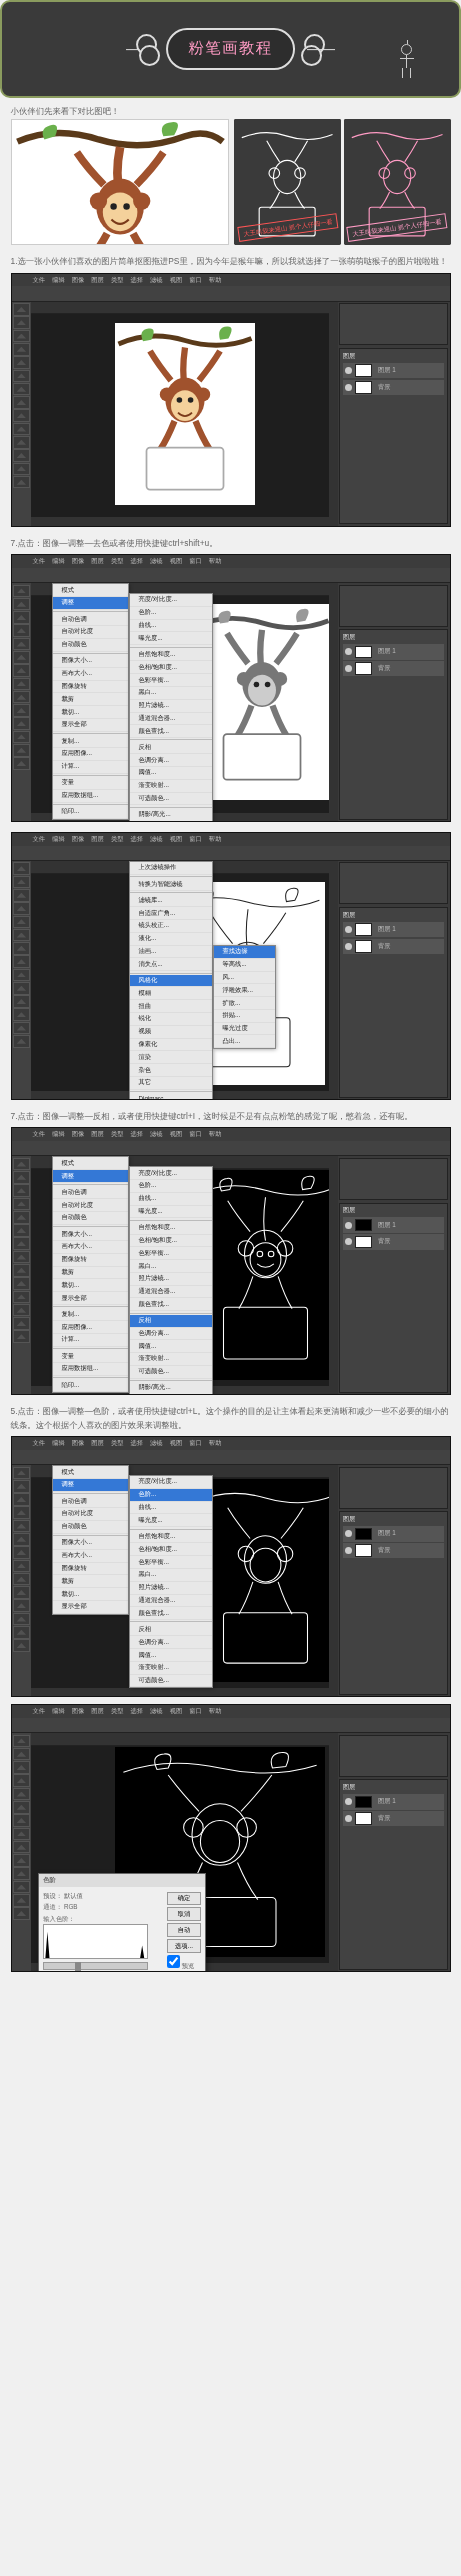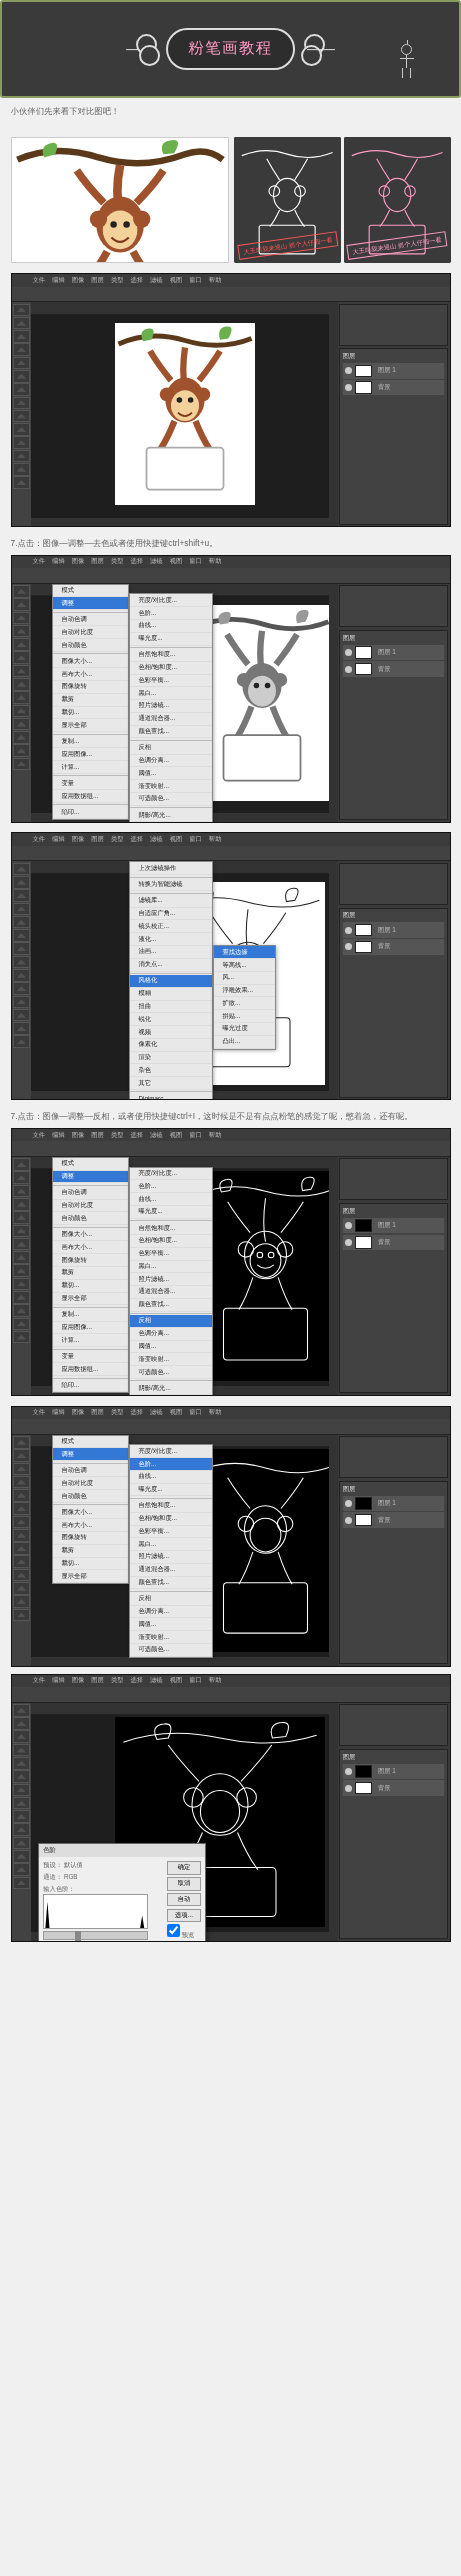--- a/index.html
+++ b/index.html
@@ -1,17 +1,17 @@
 <!DOCTYPE html>
 <html style="font-size:11.2px"><head>
 <meta charset="utf-8">
 <style>
   * { margin: 0; padding: 0; box-sizing: border-box; }
   body { width: 461px; background: #f0f0f0; font-family: "Microsoft YaHei", sans-serif; font-size: 8.4px; color: #666; }
-  .header { width: 461px; height: 98px; background: #3a3a3a; position: relative; border: 2.1px solid #8a9b5e; border-radius: 3px; overflow: hidden; }
+  .header { width: 461px; height: 98px; background: #3a3a3a; position: relative; border: 2.1px solid #8a9b5e; border-radius: 10px; overflow: hidden; }
   .chalk-cloud { position: absolute; left: 50%; top: 50%; transform: translate(-50%, -50%); background: #2d2d2d; border: 2.1px solid #ddd; border-radius: 35px; padding: 8.4px 21px; }
   .chalk-cloud::before, .chalk-cloud::after { content: ""; position: absolute; width: 28px; height: 1.4px; background: #ddd; top: 50%; }
   .chalk-cloud::before { left: -42px; }
   .chalk-cloud::after { right: -42px; }
   .puff { position:absolute; width:21px; height:21px; border:2.1px solid #ddd; border-radius:50%; background:#3a3a3a; }
   .p1 { left:-32px; top:3.5px; } .p2 { right:-32px; top:3.5px; }
   .p3 { left:-29px; bottom:1.4px; } .p4 { right:-29px; bottom:1.4px; }
   .title { color: #ff9bc4; font-size: 15.4px; font-weight: normal; letter-spacing: 1.4px; }
   .stick-figure { position: absolute; right: 42px; top: 42px; width: 21px; height: 42px; }
   .sf-head { width: 11.2px; height: 11.2px; border: 1.4px solid #ccc; border-radius: 50%; margin: 0 auto; }
@@ -85,21 +85,21 @@
     <div class="sf-hair"></div>
       <div class="sf-head"></div>
       <div class="sf-body"></div>
       <div class="sf-arms"></div>
       <div class="sf-legs"></div>
   </div>
 </div>
 
 <div class="content">
 
-  <p style="margin-bottom:20px;">小伙伴们先来看下对比图吧！</p>
+  <p style="margin-bottom:2px;">小伙伴们先来看下对比图吧！</p>
   <div class="intro-row">
     <div class="intro-left">
       <svg viewBox="0 0 200 180">
         <path d="M5 20 Q40 5 80 18 Q120 30 160 15 Q180 8 195 20" stroke="#5a3a1a" stroke-width="6" fill="none"></path>
         <path d="M30 18 Q25 8 35 5 Q45 2 40 15 Z" fill="#6ab04c"></path>
         <path d="M140 15 Q135 3 148 2 Q158 1 150 14 Z" fill="#6ab04c"></path>
         <path d="M100 25 Q95 50 100 70" stroke="#a0522d" stroke-width="8" fill="none"></path>
         <ellipse cx="100" cy="80" rx="22" ry="26" fill="#a0522d"></ellipse>
         <ellipse cx="100" cy="85" rx="16" ry="18" fill="#f4d19b"></ellipse>
         <circle cx="80" cy="75" r="8" fill="#a0522d"></circle>
@@ -146,20 +146,21 @@
             <rect x="28" y="110" width="74" height="38" rx="3"></rect>
           </g>
         </svg>
         <div class="chalk-badge cb-pink">大王叫我来巡山
 抓个人仔细一看</div>
       </div>
     </div>
   </div>
 
   <div class="step">
+    <p>1.选一张小伙伴们喜欢的图片简单抠图拖进PS里，因为今年是猴年嘛，所以我就选择了一张萌萌哒猴子的图片啦啦啦！</p>
     <div class="ps-window">
       <div class="ps-menubar">
         <span>文件</span>
         <span>编辑</span>
         <span>图像</span>
         <span>图层</span>
         <span>类型</span>
         <span>选择</span>
         <span>滤镜</span>
         <span>视图</span>
@@ -594,20 +595,21 @@
                 <div class="layer-thumb"></div>
                 <span class="ml">背景</span>
               </div>
           </div>
         </div>
       </div>
     </div>
   </div>
 
   <div class="step">
+    <p>5.点击：图像—调整—色阶，或者使用快捷键ctrl+L。这个操作的目的是让主体看起来更清晰和减少一些不必要的细小的线条。这个根据个人喜欢的图片效果来调整啦。</p>
     <div class="ps-window">
       <div class="ps-menubar">
         <span>文件</span>
           <span>编辑</span>
           <span>图像</span>
           <span>图层</span>
           <span>类型</span>
           <span>选择</span>
           <span>滤镜</span>
           <span>视图</span>

